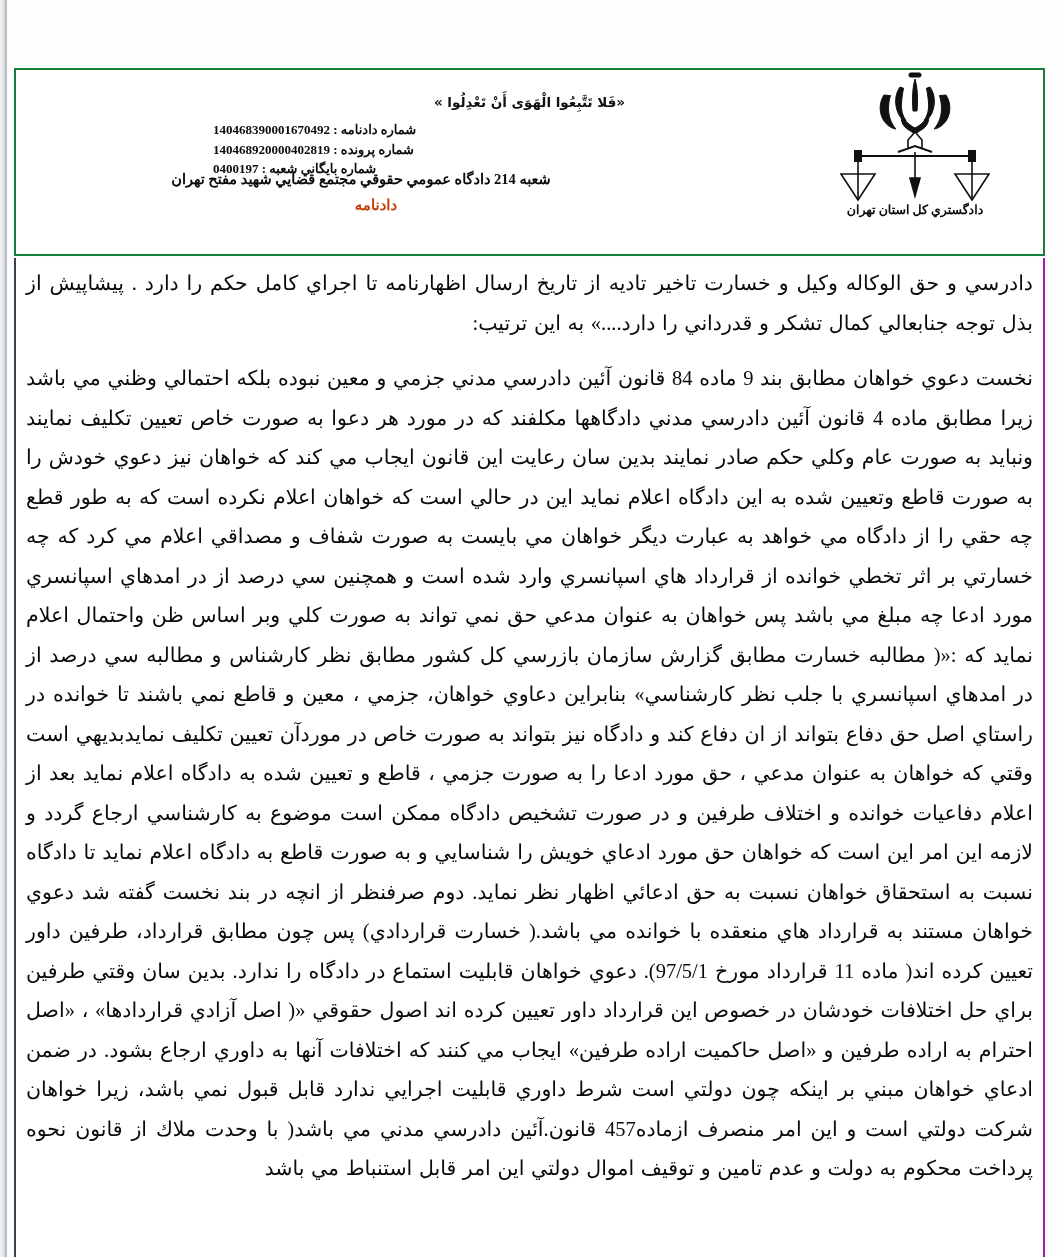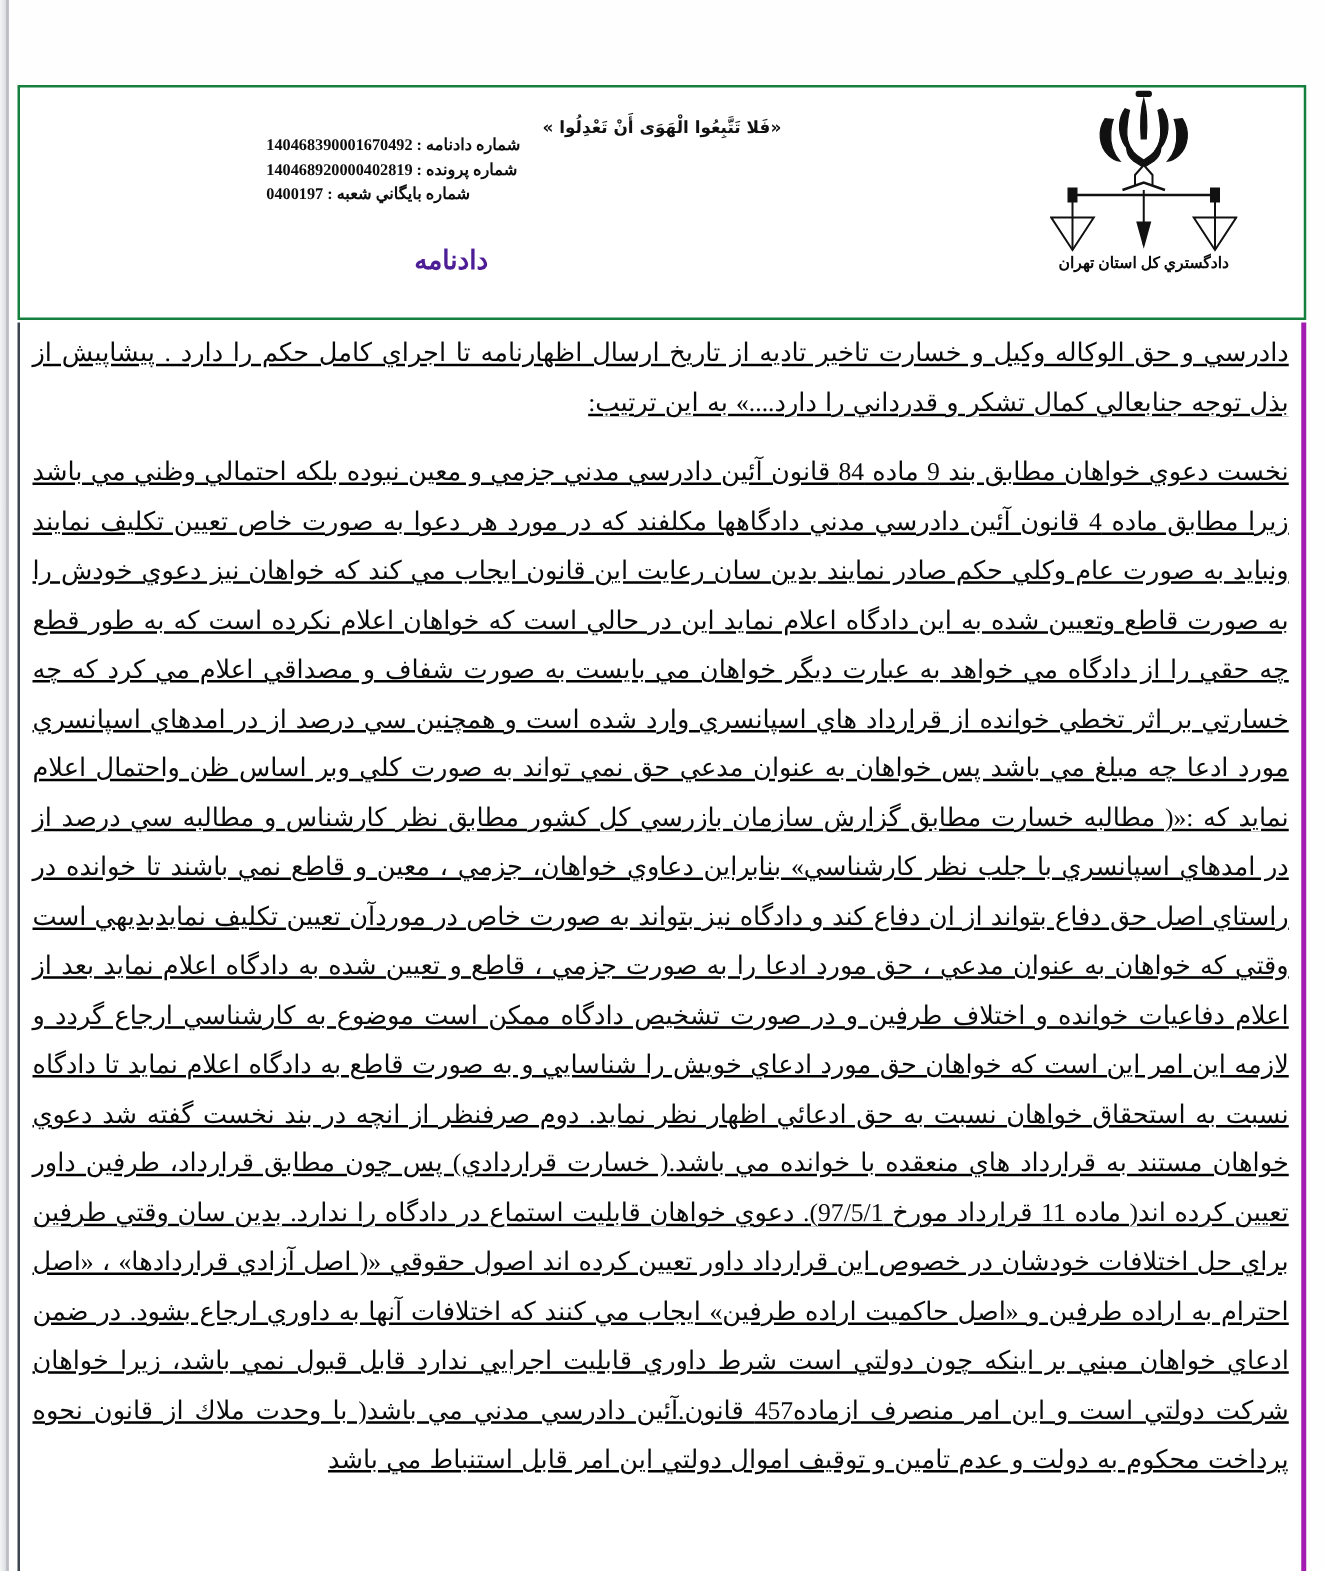--- a/index.html
+++ b/index.html
@@ -55,21 +55,21 @@
     left:0; right:0;
     text-align:center;
     font-size:13.5px;
     font-weight:bold;
     color:#111;
     letter-spacing:0.2px;
   }
 
   .meta-block{
     position:absolute;
-    top:36px;
+    top:50px;
     right:430px;
     width:400px;
     text-align:left;
     direction:rtl;
   }
   .meta-row{
     font-size:13px;
     font-weight:bold;
     color:#0d0d0d;
     line-height:19.5px;
@@ -92,24 +92,25 @@
     white-space:nowrap;
     font-family:"Liberation Serif","DejaVu Serif",serif;
   }
 
   .doc-title{
     position:absolute;
     top:126px;
     left:0;
     width:690px;
     text-align:center;
-    font-size:21px;
-    font-weight:bold;
-    color:#4c1d95;
-    font-family:"Liberation Serif","DejaVu Serif",serif;
+    font-size:15px;
+    font-weight:bold;
+    color:#c2410c;
+    font-family:"Liberation Serif","DejaVu Serif",serif;
+    padding-left:15px;
   }
 
   
   .emblem-wrap{
     position:absolute;
     top:0;
     right:28px;
     width:200px;
     text-align:center;
   }
@@ -124,25 +125,24 @@
   }
 
   
   .body-box{
     position:absolute;
     top:258px;
     left:14px;
     width:1031px;
     height:999px;
     border-left:2px solid #3b4450;
-    border-right:4px solid #a21caf;
+    border-right:2px solid #a21caf;
     box-sizing:border-box;
     background:#ffffff;
     overflow:hidden;
-    text-decoration:underline;
   }
   .body-inner{
     padding:6px 10px 0 10px;
     direction:rtl;
     text-align:justify;
     text-align-last:right;
   }
   .para{
     font-family:"Liberation Serif","DejaVu Serif",serif;
     font-size:20.5px;
@@ -177,20 +177,21 @@
       <div class="meta-row">
         <span class="meta-label">شماره پرونده :</span>
         <span class="meta-value">140468920000402819</span>
       </div>
       <div class="meta-row">
         <span class="meta-label">شماره بايگاني شعبه :</span>
         <span class="meta-value">0400197</span>
       </div>
     </div>
 
+    <div class="branch-line">شعبه 214 دادگاه عمومي حقوقي مجتمع قضايي شهيد مفتح تهران</div>
     <div class="doc-title">دادنامه</div>
 
     <div class="emblem-wrap">
       <span>
         <svg class="emblem-svg" width="150" height="136" viewBox="0 0 150 136" xmlns="http://www.w3.org/2000/svg">
 
           <g fill="#111" stroke="#111">
             <rect x="69" y="3" width="12" height="4" rx="1.6"></rect>
             <path d="M75 9 C72.5 18 72 28 73 41 L77 41 C78 28 77.5 18 75 9 Z"></path>
             <path d="M60 17 C55 24 54 34 58.5 44 C60.5 48 63.5 50 66 50.5 C62.5 46 61 39.5 61.5 33 C61.9 27.5 62.6 22 63.6 18.3 Z"></path>

